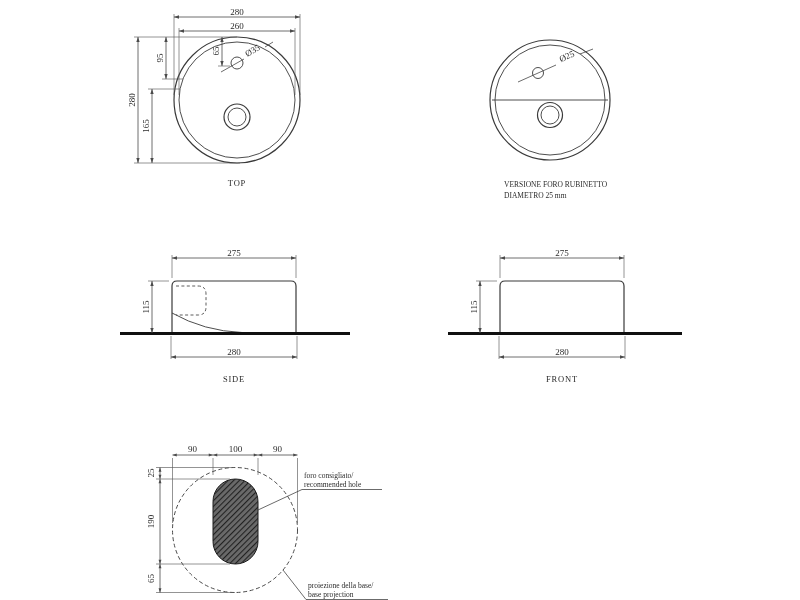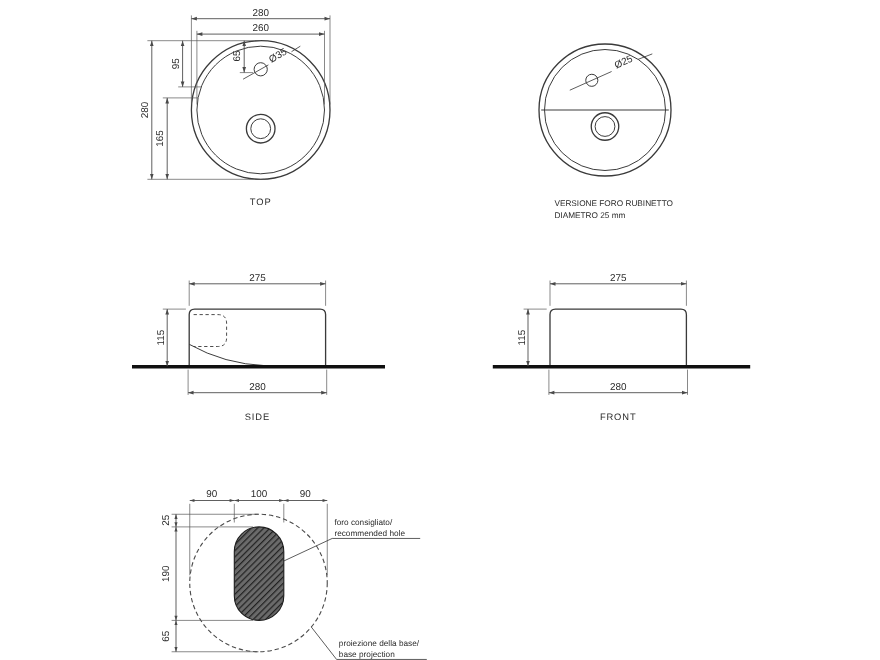--- a/index.html
+++ b/index.html
@@ -1,17 +1,17 @@
 <!DOCTYPE html>
 <html><head>
 <meta charset="utf-8">
 <style>
   html,body{margin:0;padding:0;background:#ffffff;}
   .stage{position:relative;width:800px;height:600px;background:#ffffff;
-         font-family:Liberation Sans, sans-serif;overflow:hidden;}
+         font-family:Liberation Serif, serif;overflow:hidden;}
   .view{position:absolute;}
   svg{display:block;overflow:visible;}
   .out{fill:none;stroke:#3a3a3a;stroke-width:1.2;}
   .thin{fill:none;stroke:#3a3a3a;stroke-width:0.9;}
   .dash{fill:none;stroke:#4a4a4a;stroke-width:0.9;stroke-dasharray:3 2.4;}
   .dashc{fill:none;stroke:#4a4a4a;stroke-width:1;stroke-dasharray:4 2.6;}
   .dim{fill:none;stroke:#4a4a4a;stroke-width:0.8;}
   .ext{fill:none;stroke:#5a5a5a;stroke-width:0.65;}
   .ldr{fill:none;stroke:#3a3a3a;stroke-width:0.75;}
   .gnd{stroke:#101010;stroke-width:3.2;}

